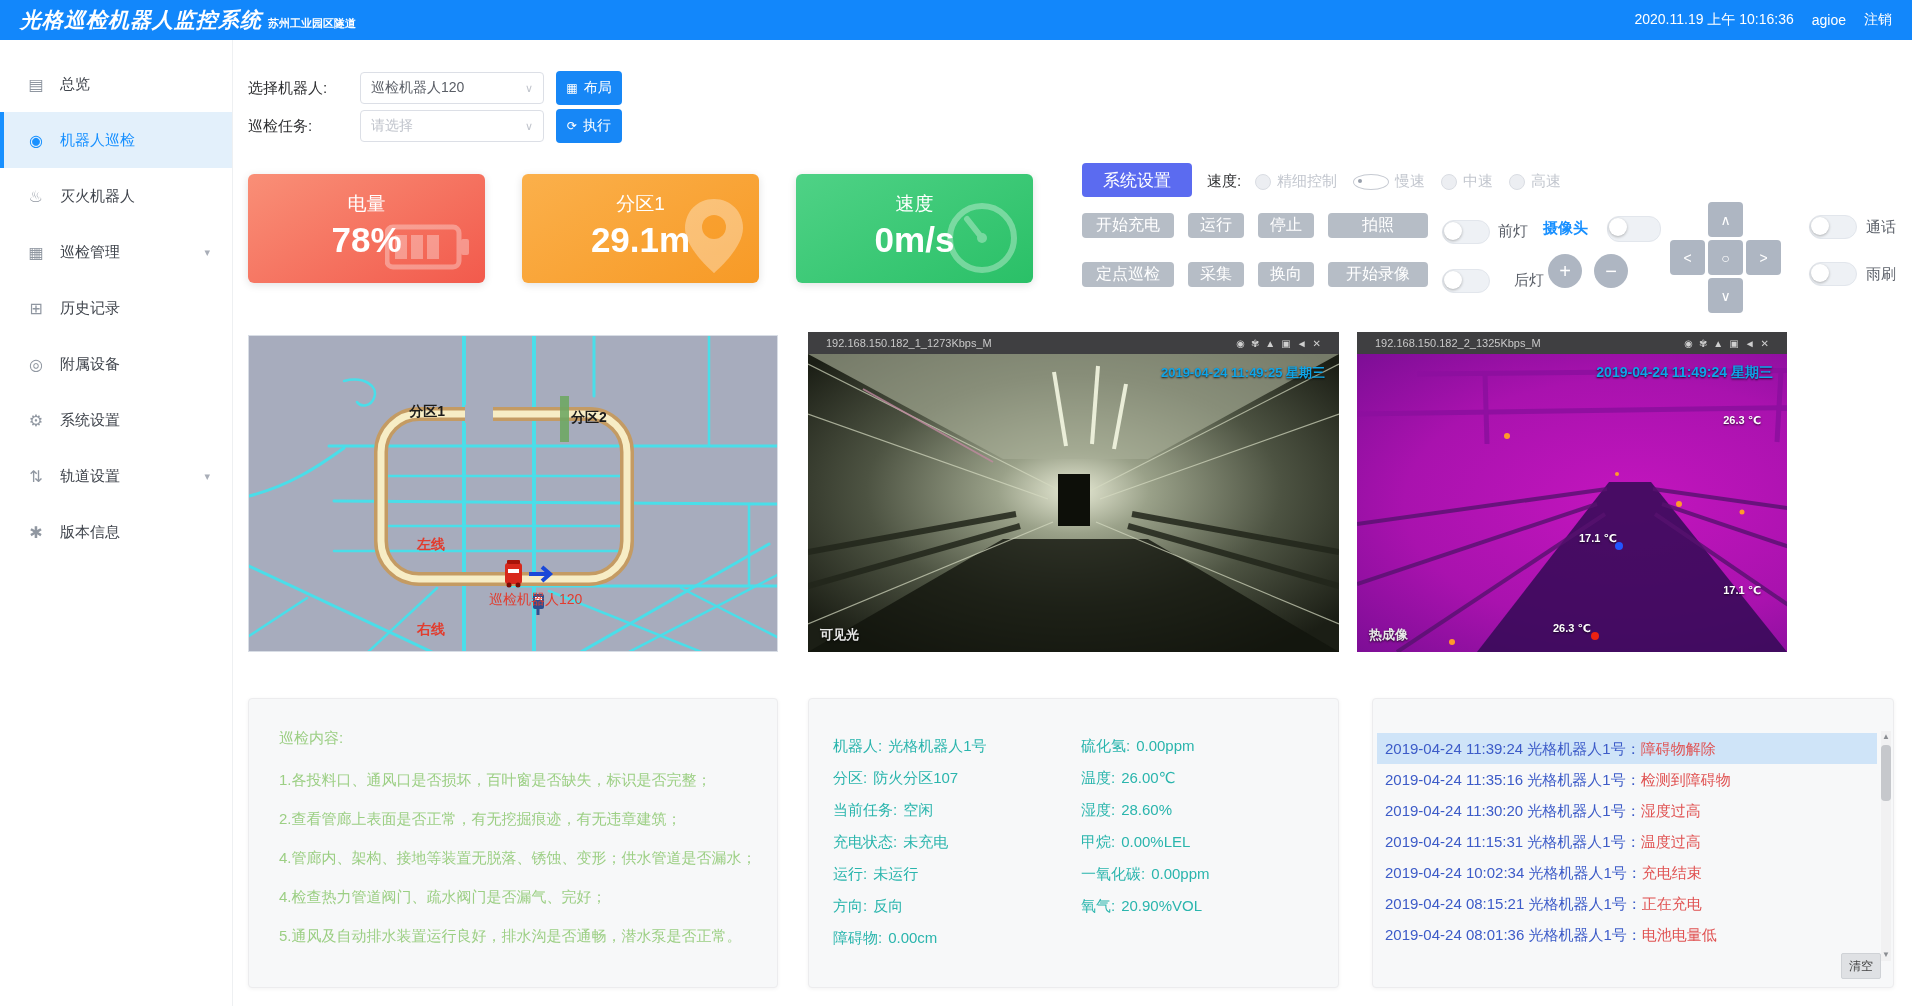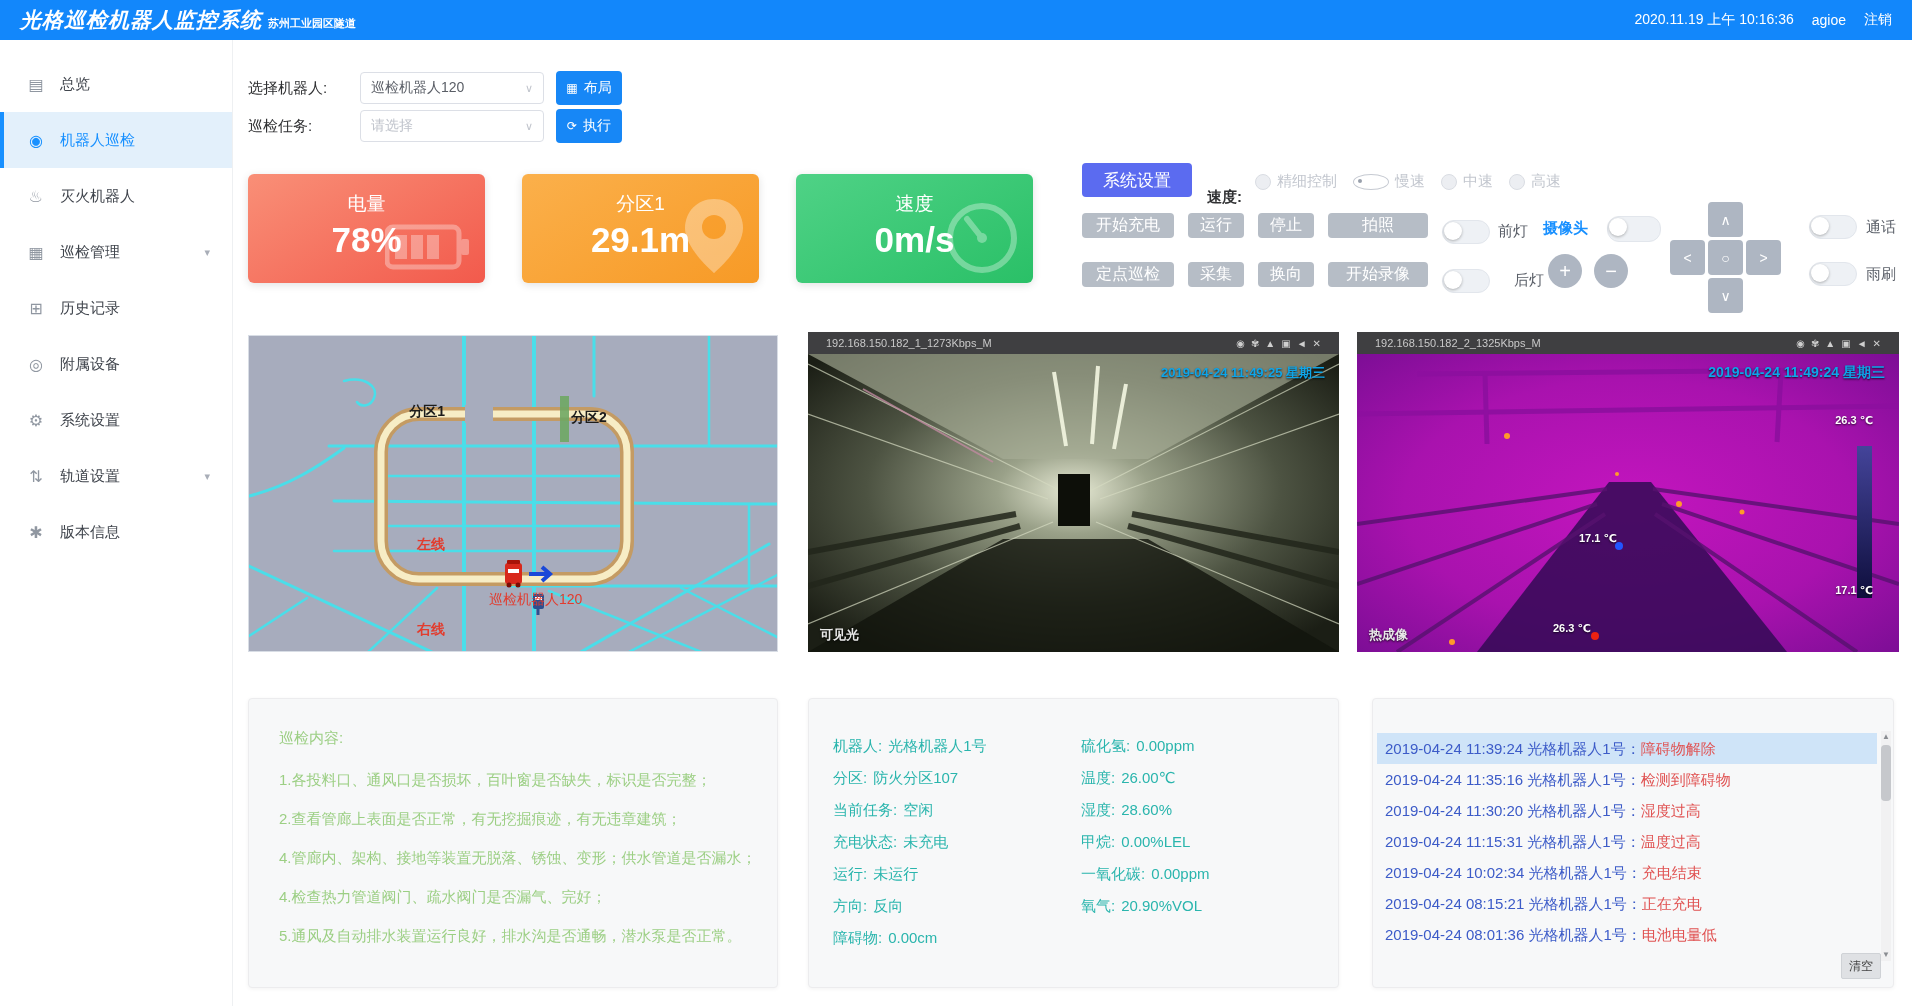--- a/index.html
+++ b/index.html
@@ -188,21 +188,21 @@
   <div class="t">速度</div>
   <div class="v">0m/s</div>
   <svg width="74" height="74" viewBox="0 0 74 74">
     <circle cx="37" cy="37" r="32" fill="none" stroke="#fff" stroke-width="6"></circle>
     <line x1="37" y1="37" x2="22" y2="18" stroke="#fff" stroke-width="6" stroke-linecap="round"></line>
     <circle cx="37" cy="37" r="5" fill="#fff"></circle>
   </svg>
 </div>
 
 <div class="modebtn">系统设置</div>
-<div class="flabel" style="left:1207px;top:188px;font-weight:bold;">速度:</div>
+<div class="flabel" style="left:1207px;top:172px;font-weight:normal;">速度:</div>
 <div class="speedrow">
   <span class="radio"></span>
   <span class="rlabel">精细控制</span>
   <span class="radio sel"></span>
   <span class="rlabel">慢速</span>
   <span class="radio"></span>
   <span class="rlabel">中速</span>
   <span class="radio"></span>
   <span class="rlabel">高速</span>
 </div>
@@ -335,21 +335,21 @@
         <line x1="290" y1="12" x2="284" y2="90"></line>
         <line x1="318" y1="30" x2="306" y2="95"></line>
     </g>
     <line x1="55" y1="35" x2="185" y2="108" stroke="#c08aa0" stroke-width="2" opacity="0.8"></line>
     <rect x="250" y="120" width="32" height="52" fill="#0d0f09"></rect>
   </svg>
   <div class="vstamp">2019-04-24 11:49:25 星期三</div>
   <div class="vtag">可见光</div>
 </div>
 
-<div class="vframe" style="left:1357px;top:332px;width:542px;">
+<div class="vframe" style="left:1357px;top:332px;width:430px;">
   <div class="vtitle">
     <span>192.168.150.182_2_1325Kbps_M</span>
     <span class="vicons">
       <span>◉</span><span>✾</span><span>▲</span><span>▣</span><span>◄</span><span>✕</span>
     </span>
   </div>
   <svg width="542" height="298" viewBox="0 0 542 298">
     <defs>
       <radialGradient id="thm" cx="50%" cy="50%" r="75%">
         <stop offset="0%" stop-color="#c315be"></stop>

